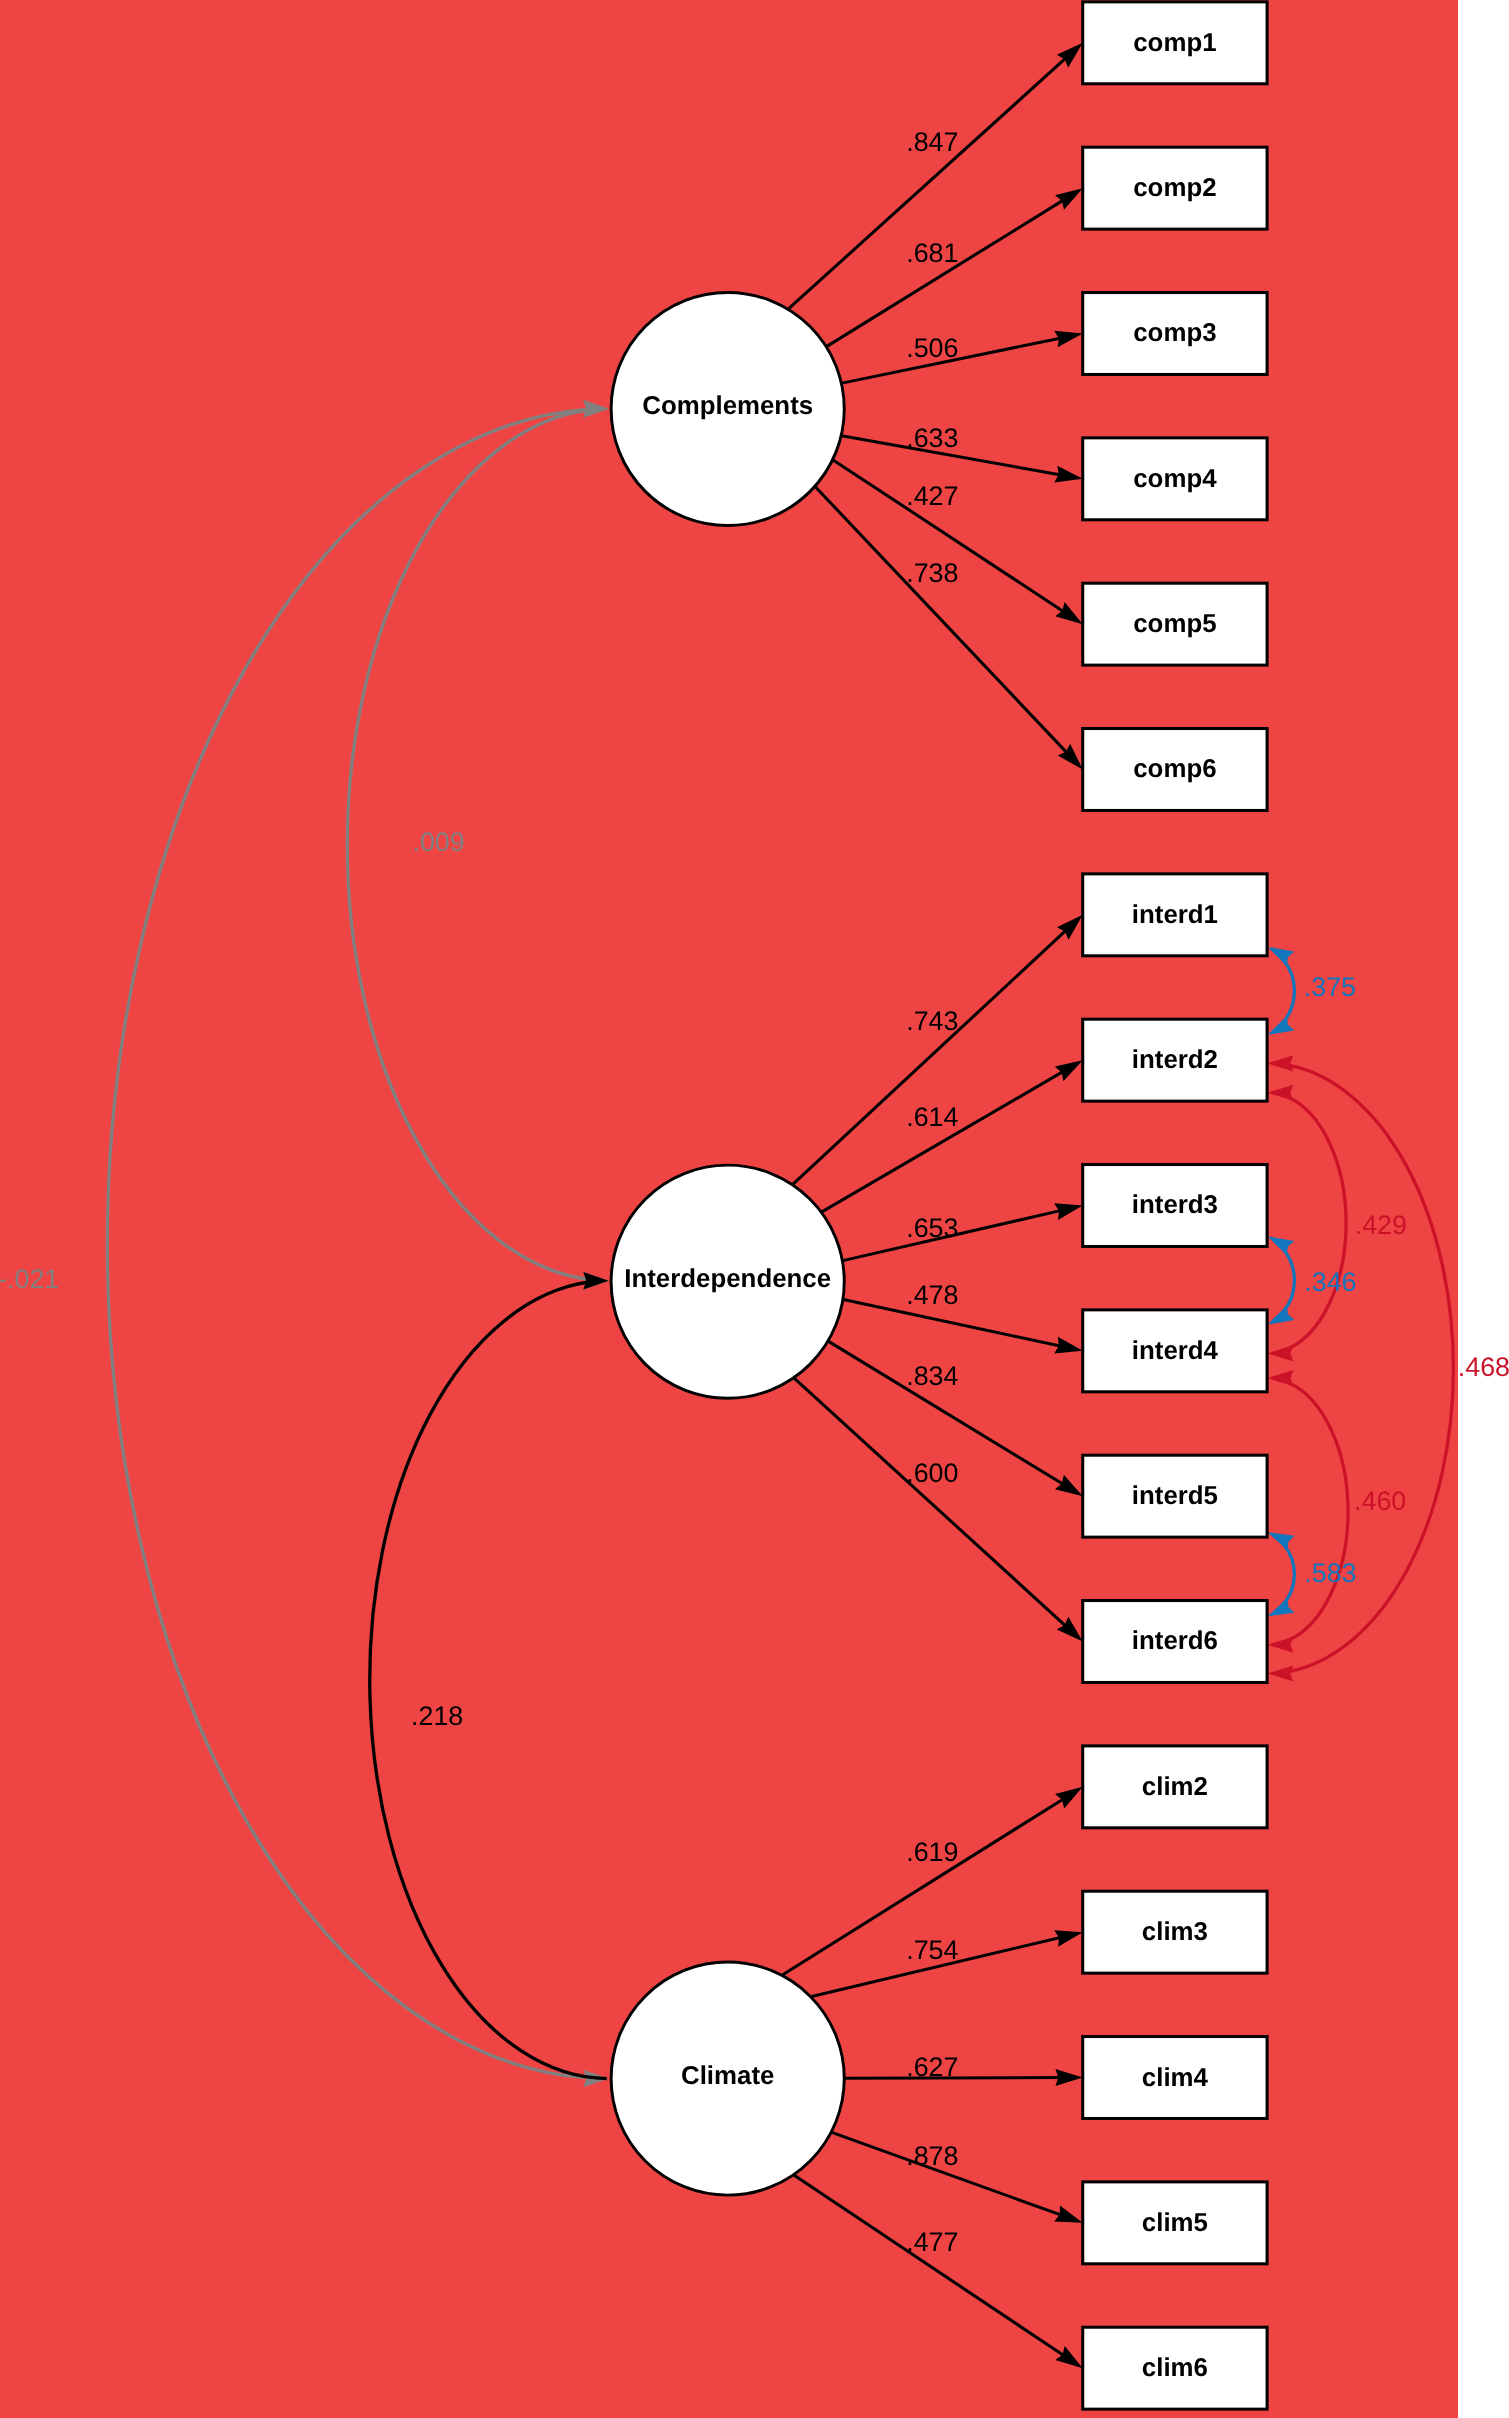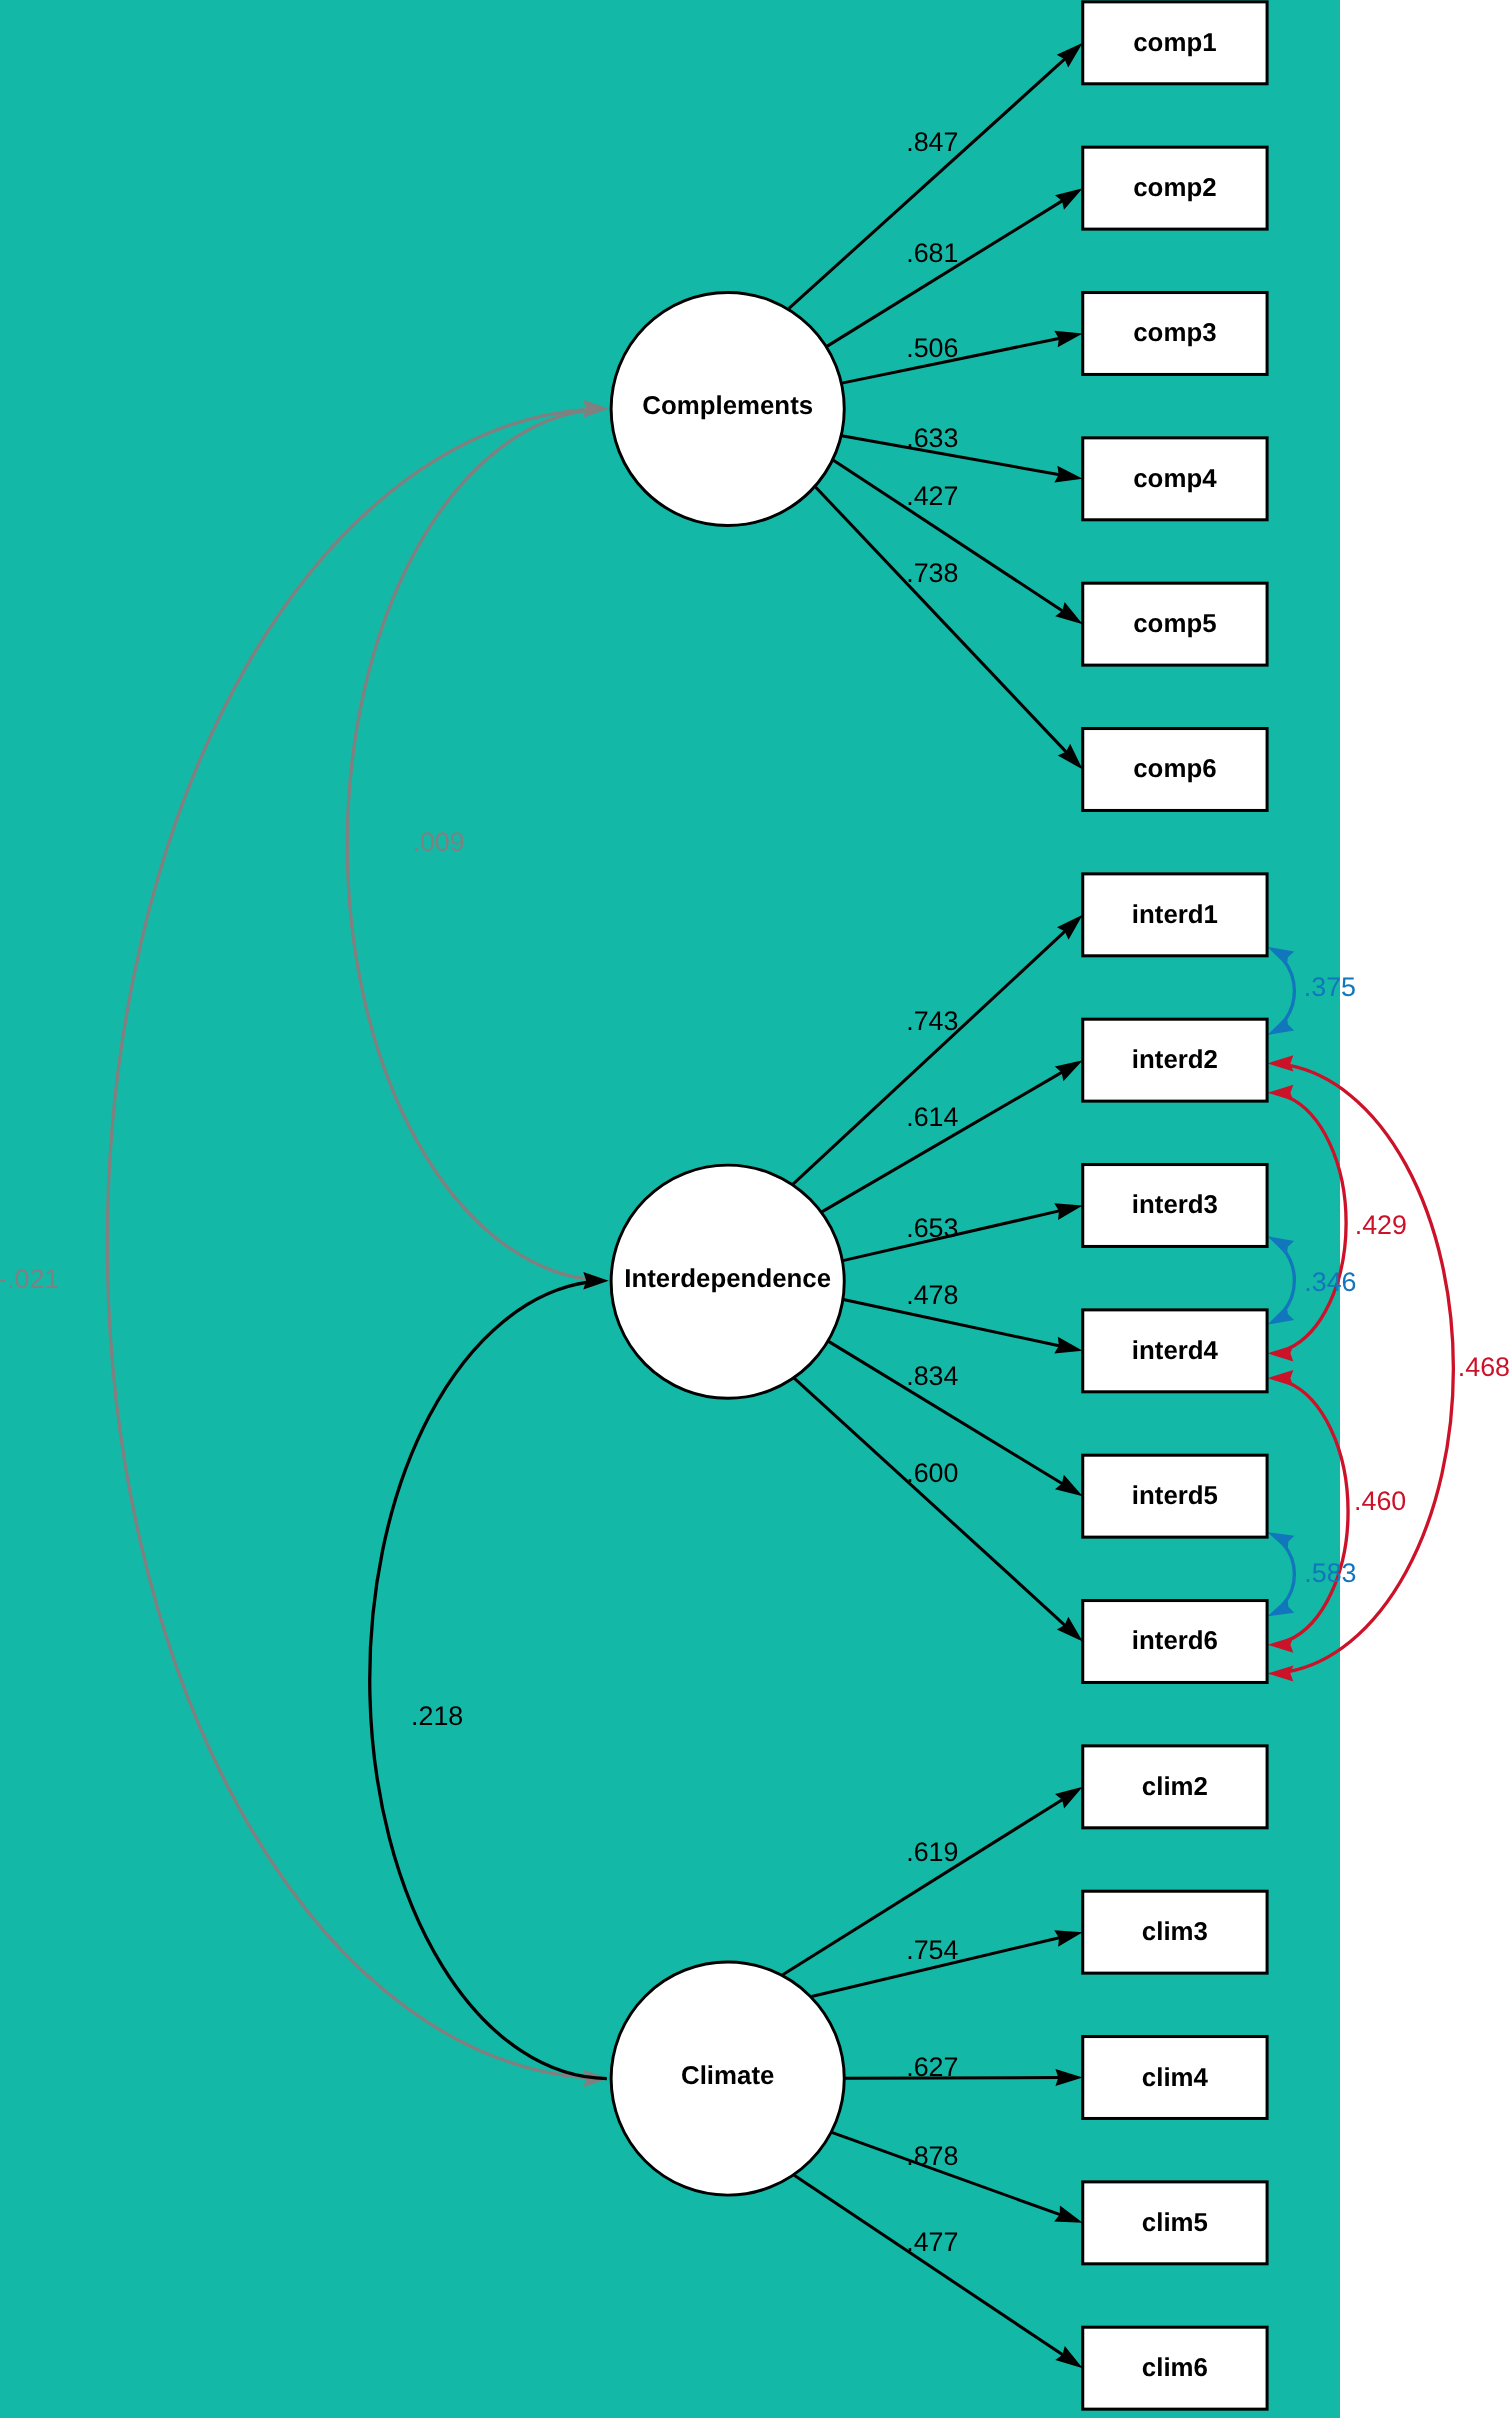--- a/index.html
+++ b/index.html
@@ -1,18 +1,18 @@
 <!DOCTYPE html>
 <html><head>
 <meta charset="utf-8">
 <title>SEM Path Diagram</title>
 <style>
   html,body{margin:0;padding:0;background:#ffffff;}
   body{width:1510px;height:2419px;overflow:hidden;font-family:"Liberation Sans",sans-serif;}
-  #diagram{position:relative;width:1340px;height:2419px;background:#14b8a6;text-decoration:underline;}
+  #diagram{position:relative;width:1458px;height:2419px;background:#ef4444;text-decoration:underline;}
   svg{display:block;}
   text{-webkit-font-smoothing:antialiased;text-rendering:geometricPrecision;}
   .nodebox{fill:#ffffff;stroke:#000000;stroke-width:3.1;}
   .nodecircle{fill:#ffffff;stroke:#000000;stroke-width:3.0;}
   .nodelabel{font-family:"Liberation Sans",sans-serif;font-size:26.5px;font-weight:bold;fill:#000000;text-anchor:middle;}
   .edge{fill:none;stroke-width:3.4;}
   .edgelabel{font-family:"Liberation Sans",sans-serif;font-size:27.5px;text-anchor:start;}
 </style>
 </head>
 <body>

